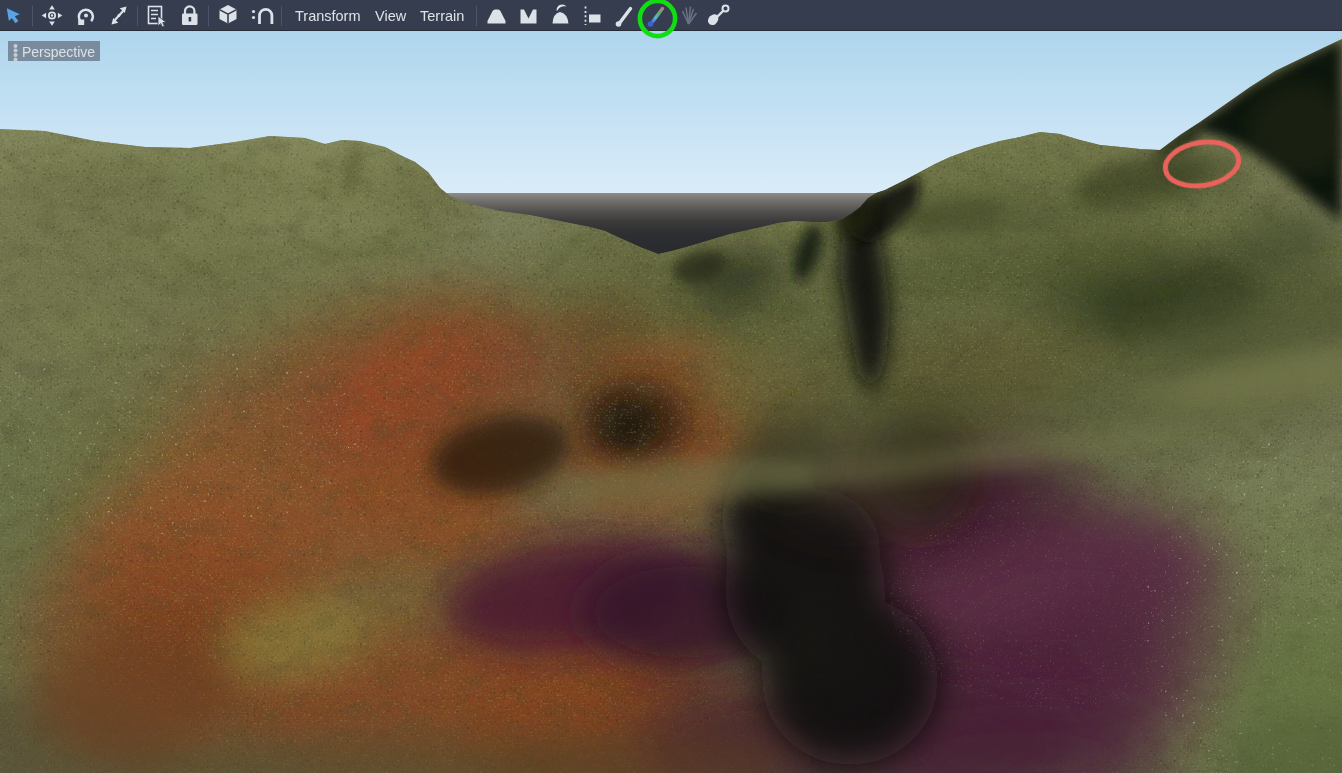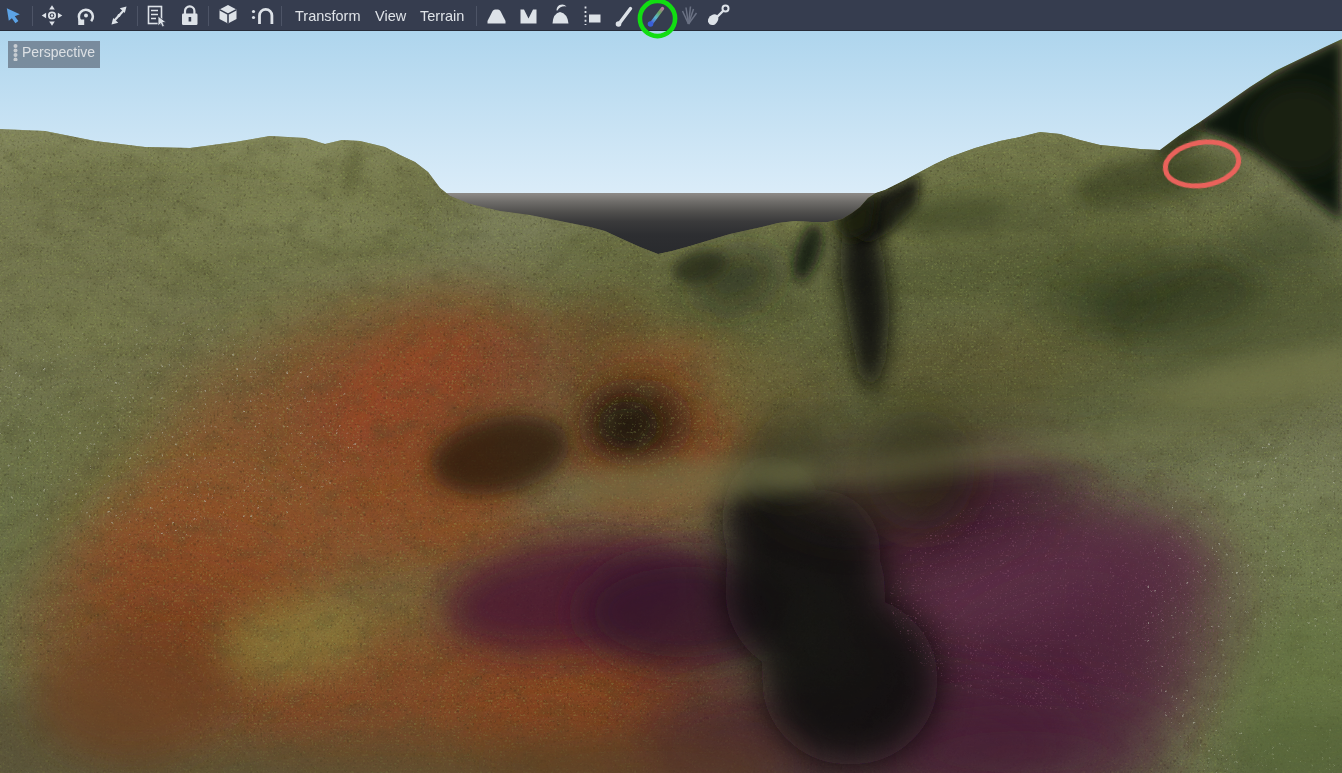--- a/index.html
+++ b/index.html
@@ -1,17 +1,17 @@
 <!DOCTYPE html>
 <html><head>
 <meta charset="utf-8">
 <style>
 html,body{margin:0;padding:0;width:1342px;height:773px;overflow:hidden;background:#aed6ee;font-family:"Liberation Sans",sans-serif;}
 #scene{position:absolute;left:0;top:0;width:1342px;height:773px;}
-#persp{position:absolute;left:8px;top:41px;width:92px;height:27px;background:rgba(113,129,146,0.88);color:#dce0e4;font-size:14px;line-height:23px;}
+#persp{position:absolute;left:8px;top:41px;width:92px;height:20px;background:rgba(113,129,146,0.88);color:#dce0e4;font-size:14px;line-height:23px;}
 #persp .txt{margin-left:14px;}
 #persp .dots{position:absolute;left:5px;top:3px;width:5px;height:17px;}
 </style>
 </head>
 <body>
 <svg id="scene" width="1342" height="773" viewBox="0 0 1342 773">
 <defs>
 <linearGradient id="sky" x1="0" y1="31" x2="0" y2="200" gradientUnits="userSpaceOnUse">
 <stop offset="0" stop-color="#aed5ed"></stop>
         <stop offset="1" stop-color="#dcedf9"></stop>

